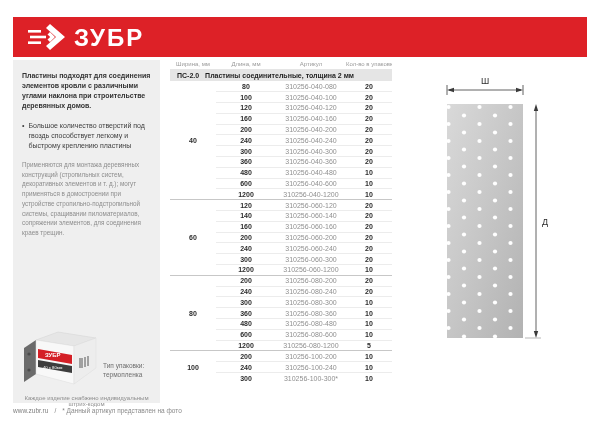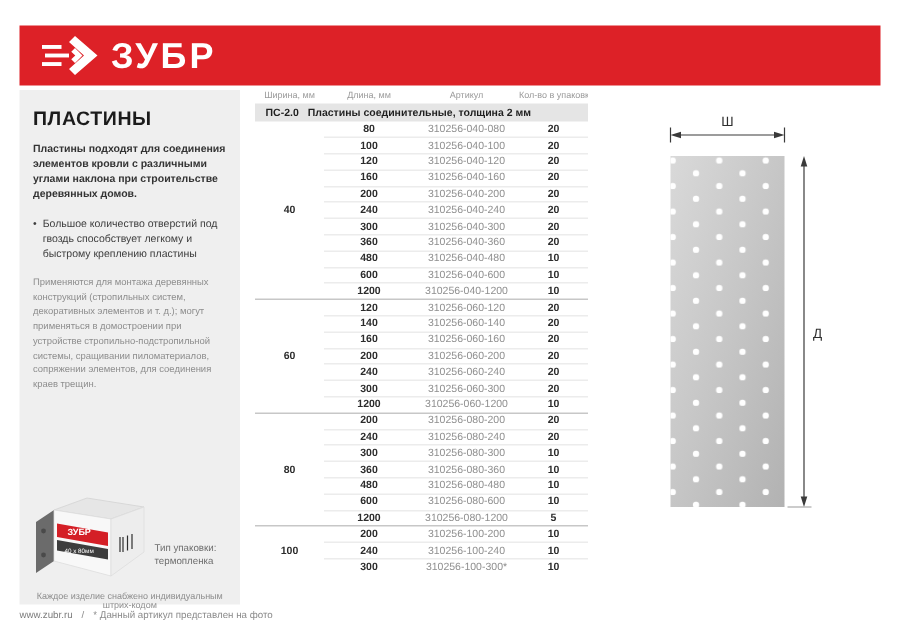--- a/index.html
+++ b/index.html
@@ -57,21 +57,20 @@
       <rect x="2" y="12.7" width="16" height="2.6" fill="#fff"></rect>
       <rect x="0" y="18.4" width="13" height="2.6" fill="#fff"></rect>
       <path d="M22,1 L37,14 L22,27 L18,23 L28,14 L18,5 Z" fill="#fff"></path>
       <path d="M22,9 L27,14 L22,19 L19.5,16.5 L22.2,14 L19.5,11.5 Z" fill="#fff"></path>
     </svg>
     <span class="logo-text">ЗУБР</span>
   </div>
 </div>
 
 <div class="panel">
-  <div class="panel-title">ПЛАСТИНЫ</div>
   <div class="intro">Пластины подходят для соединения элементов кровли с различными углами наклона при строительстве деревянных домов.</div>
   <div class="bullet">
     <span class="dot">•</span>
     <span>Большое количество отверстий под гвоздь способствует легкому и быстрому креплению пластины</span>
   </div>
   <div class="details">Применяются для монтажа деревянных конструкций (стропильных систем, декоративных элементов и т. д.); могут применяться в домостроении при устройстве стропильно-подстропильной системы, сращивании пиломатериалов, сопряжении элементов, для соединения краев трещин.</div>
 
   <div class="pack">
     <div class="pack-row">
       <svg class="pack-photo" viewBox="0 0 76 62">

